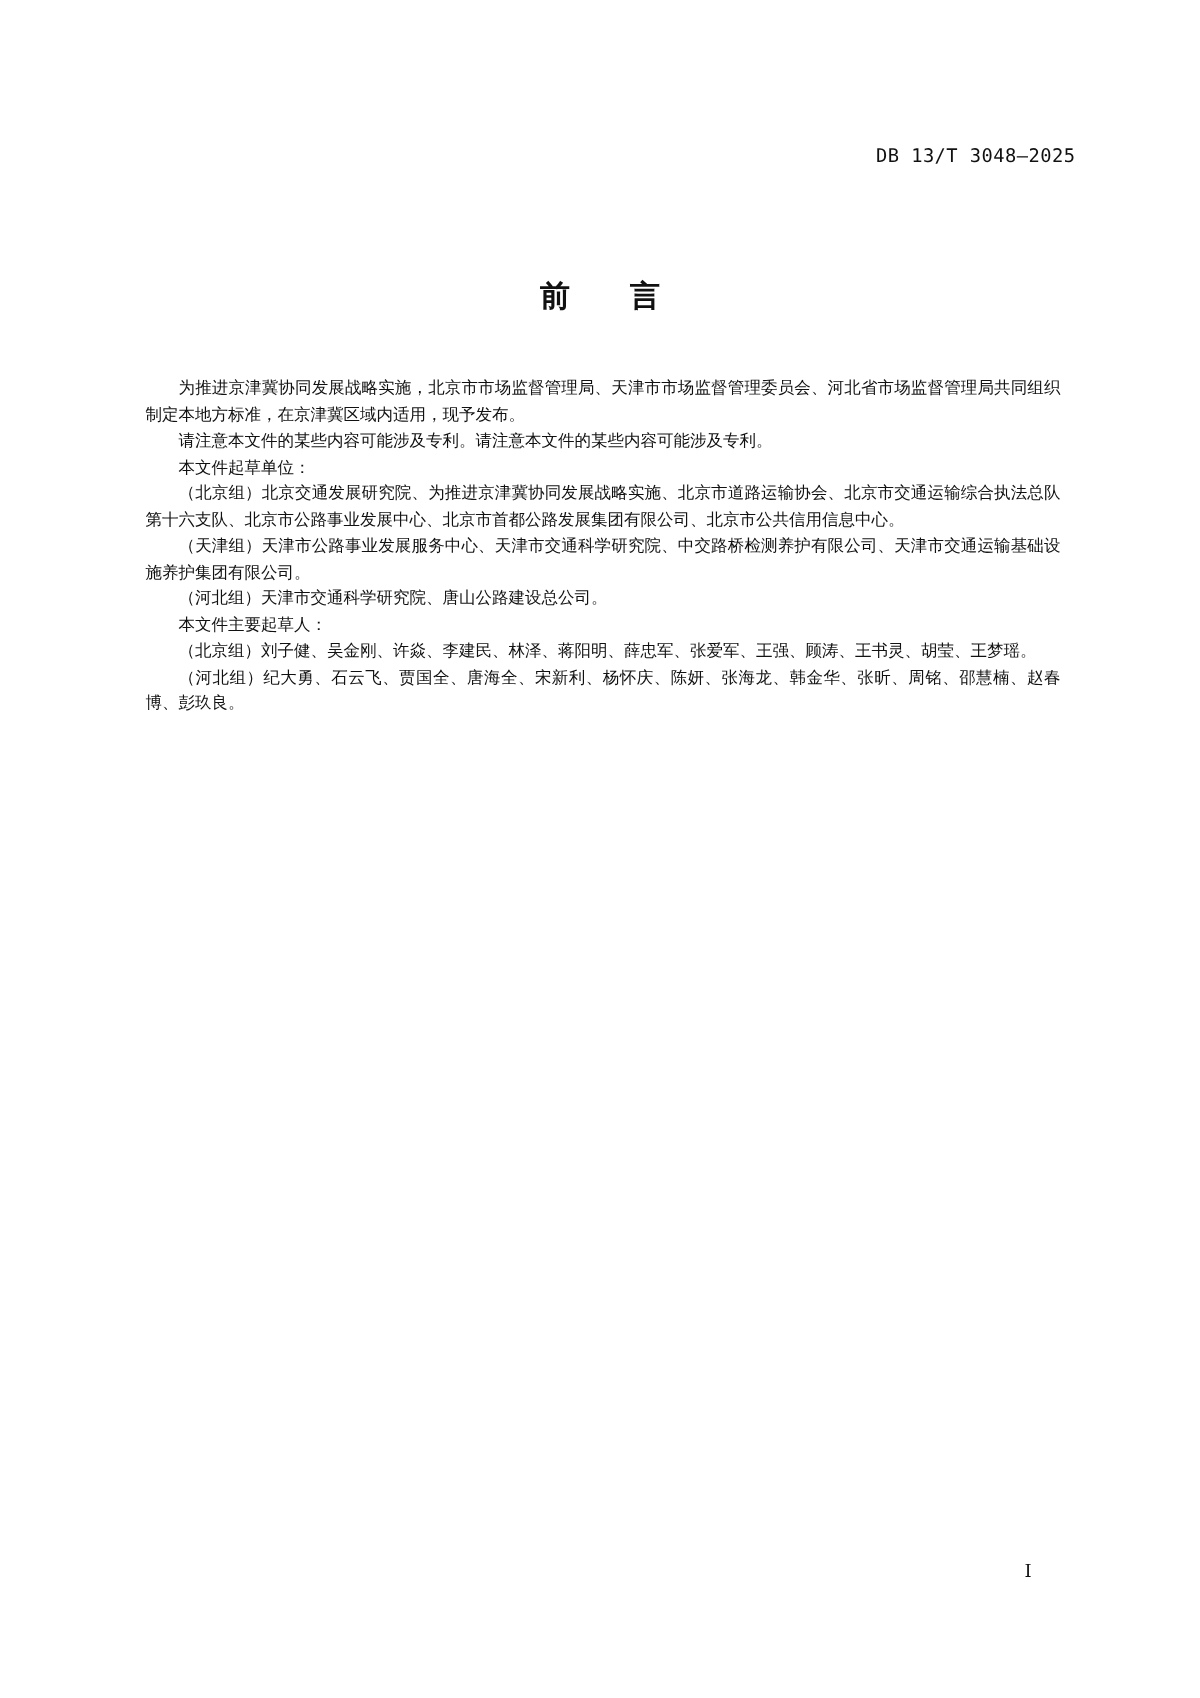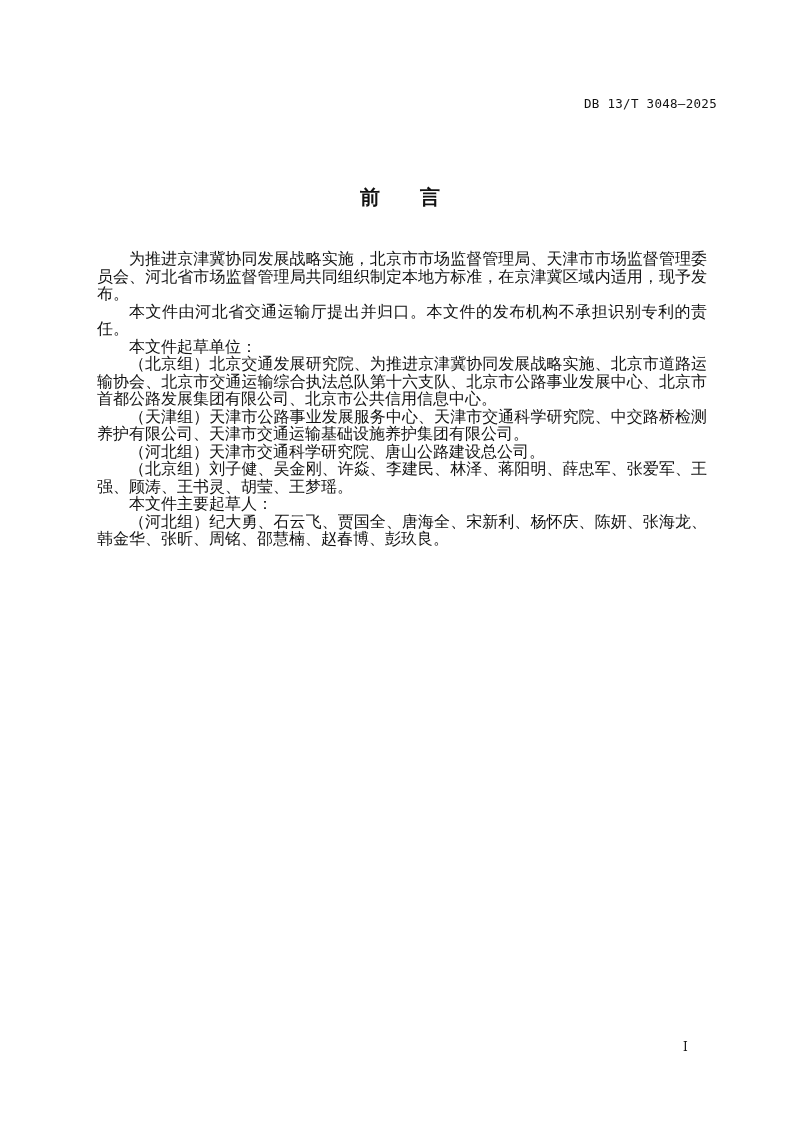--- a/index.html
+++ b/index.html
@@ -2,38 +2,38 @@
 <html><head>
 <meta charset="utf-8">
 <style>
   html, body { margin: 0; padding: 0; background: #ffffff; }
   body { width: 800px; height: 1132px; position: relative; overflow: hidden;
          font-family: "DejaVu Serif", "Liberation Serif", serif; color: #111; }
   .header-code { position: absolute; top: 96px; right: 83px; font-family: "DejaVu Sans Mono", "Liberation Mono", monospace; font-size: 12.5px; letter-spacing: 0.3px; }
   .title { position: absolute; top: 184px; left: 0; width: 800px; text-align: center; font-family: "DejaVu Sans", "Liberation Sans", sans-serif; font-weight: bold; font-size: 20px; }
   .title span { display: inline-block; }
   .title .gap { width: 40px; }
-  .body { position: absolute; top: 250px; left: 97px; width: 610px; font-size: 16px; line-height: 17.5px; text-align: justify; }
+  .body { position: absolute; top: 250px; left: 97px; width: 610px; font-size: 11px; line-height: 17.5px; text-align: justify; }
   .body p { margin: 0; text-indent: 2em; }
   .page-num { position: absolute; top: 1040px; left: 683px; font-family: "DejaVu Serif", "Liberation Serif", serif; font-size: 12px; }
 </style>
 </head>
 <body>
 
 <div class="header-code">DB 13/T 3048—2025</div>
 
 <div class="title">
   <span>前</span><span class="gap"></span><span>言</span>
 </div>
 
 <div class="body">
   <p>为推进京津冀协同发展战略实施，北京市市场监督管理局、天津市市场监督管理委员会、河北省市场监督管理局共同组织制定本地方标准，在京津冀区域内适用，现予发布。</p>
-  <p>本文件由河北省交通运输厅提出并归口。本文件的发布机构不承担识别专利的责任。</p>
+  <p>请注意本文件的某些内容可能涉及专利。请注意本文件的某些内容可能涉及专利。</p>
   <p>本文件起草单位：</p>
   <p>（北京组）北京交通发展研究院、为推进京津冀协同发展战略实施、北京市道路运输协会、北京市交通运输综合执法总队第十六支队、北京市公路事业发展中心、北京市首都公路发展集团有限公司、北京市公共信用信息中心。</p>
   <p>（天津组）天津市公路事业发展服务中心、天津市交通科学研究院、中交路桥检测养护有限公司、天津市交通运输基础设施养护集团有限公司。</p>
   <p>（河北组）天津市交通科学研究院、唐山公路建设总公司。</p>
+  <p>本文件主要起草人：</p>
   <p>（北京组）刘子健、吴金刚、许焱、李建民、林泽、蒋阳明、薛忠军、张爱军、王强、顾涛、王书灵、胡莹、王梦瑶。</p>
-  <p>本文件主要起草人：</p>
   <p>（河北组）纪大勇、石云飞、贾国全、唐海全、宋新利、杨怀庆、陈妍、张海龙、韩金华、张昕、周铭、邵慧楠、赵春博、彭玖良。</p>
 </div>
 
 <div class="page-num">I</div>
 
 </body></html>

